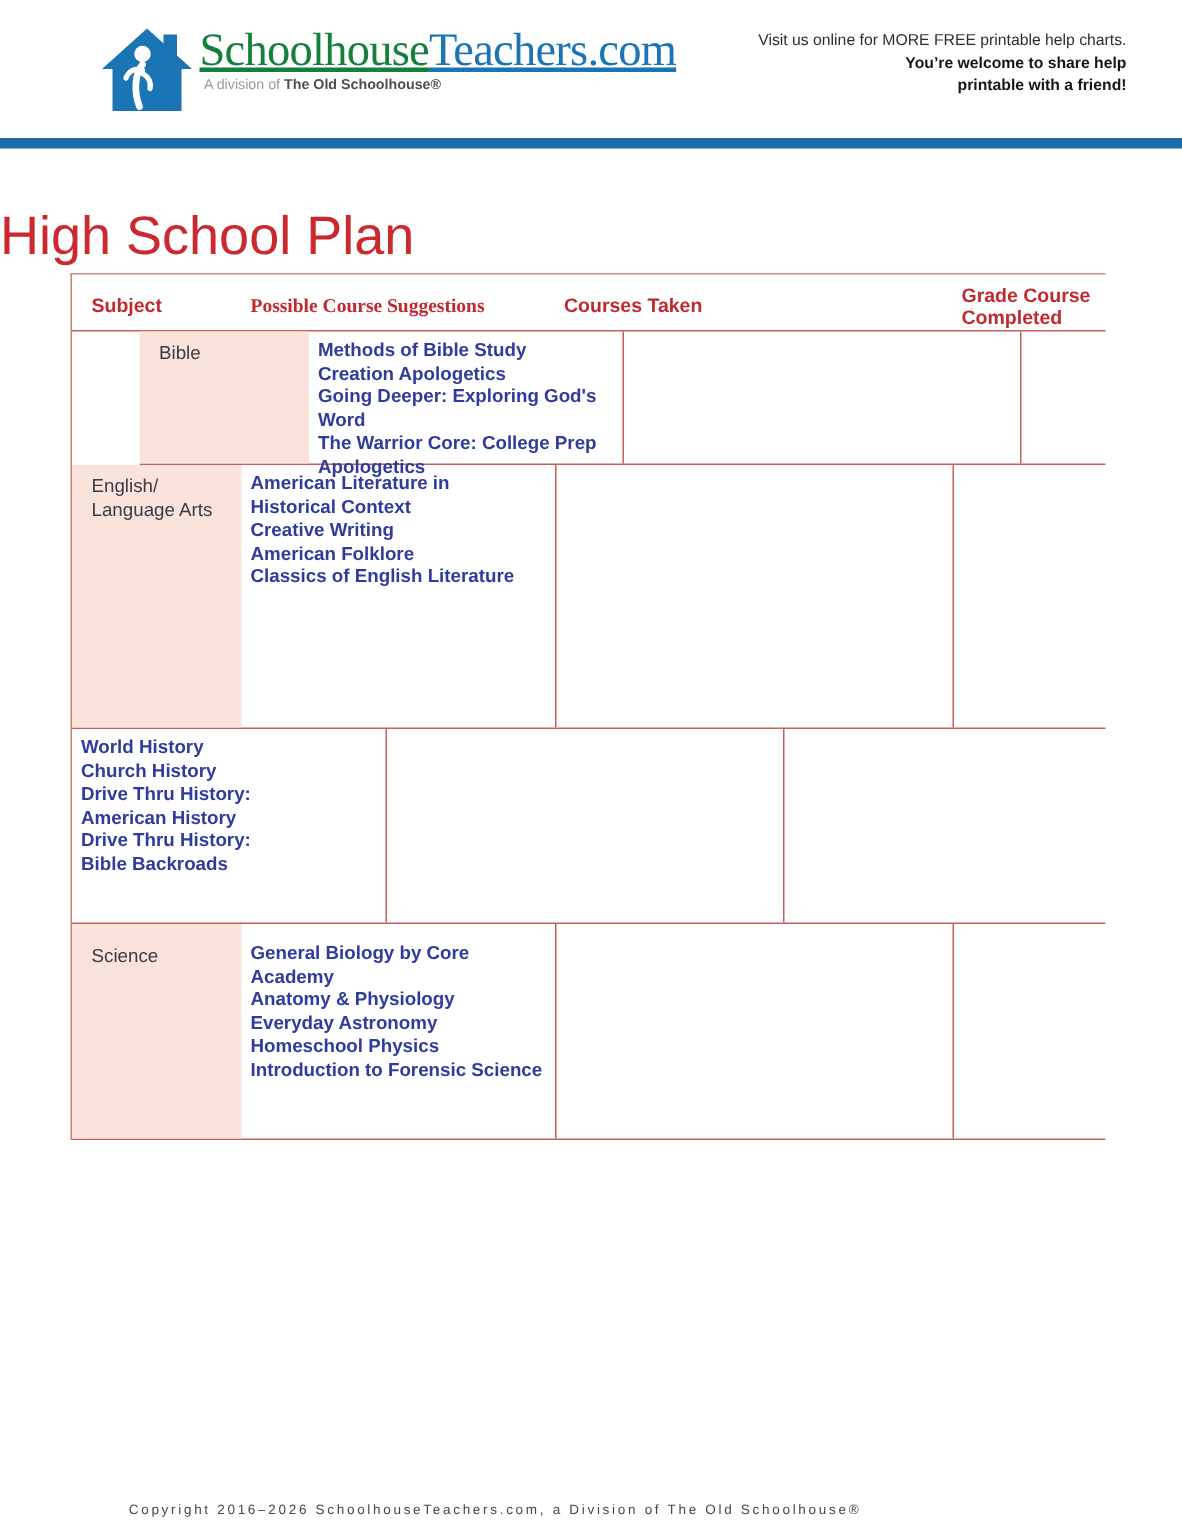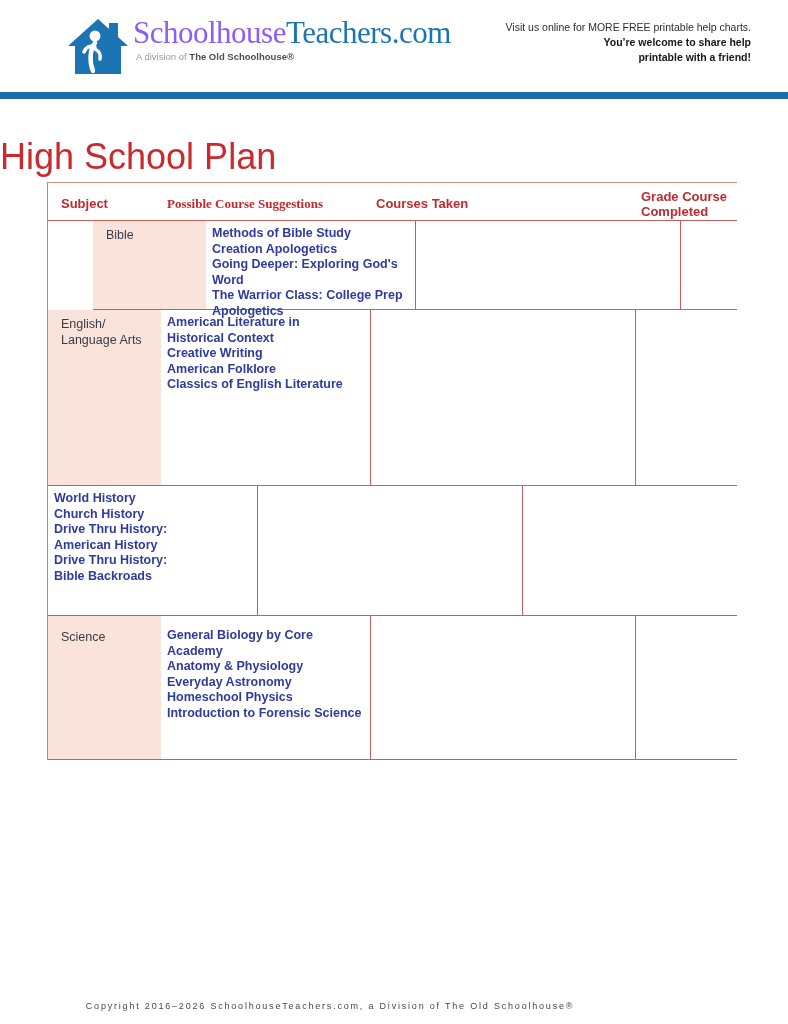--- a/index.html
+++ b/index.html
@@ -5,22 +5,22 @@
   * { margin:0; padding:0; box-sizing:border-box; }
   html,body { background:#ffffff; }
   body { font-family:"Liberation Sans", sans-serif; }
   .page { position:relative; width:788px; height:1024px; background:#ffffff; overflow:hidden; }
 
   
   .logo { position:absolute; left:68px; top:16px; display:flex; align-items:flex-start; }
   .logo-house { width:60px; height:58px; margin-top:3px; }
   .logo-textblock { margin-left:5px; }
   .brand { font-family:"Liberation Serif", serif; font-size:31px; line-height:34px; letter-spacing:-0.5px; }
-  .brand-red { color:#8b5cf6; }
-  .brand-blue { color:#1b74b4; }
+  .brand-red { color:#15803d;text-decoration:underline; }
+  .brand-blue { color:#1b74b4;text-decoration:underline; }
   .tagline { font-size:9.5px; color:#9a9a9a; margin-top:1px; margin-left:3px; }
   .tagline .tagline-bold { color:#4e4e4e; font-weight:bold; }
 
   .promo { position:absolute; right:37px; top:20px; text-align:right; font-size:10.5px; line-height:15px; color:#2d2d2d; }
   .promo .bold { font-weight:bold; color:#161616; }
 
   .bluebar { position:absolute; left:0; top:92px; width:788px; height:7px; background:#1b6da9; }
 
   
   .title { position:absolute; left:0; top:136px; width:788px; text-align:left;
@@ -104,21 +104,21 @@
       <div class="cell c-sugg">Possible Course Suggestions</div>
       <div class="cell c-taken">Courses Taken</div>
       <div class="cell c-grade">Grade Course Completed</div>
     </div>
 
     <div class="row row-data row-bible">
       <div class="cell c-subject">Bible</div>
       <div class="cell c-sugg">Methods of Bible Study
 Creation Apologetics
 Going Deeper: Exploring God's Word
-The Warrior Class: College Prep
+The Warrior Core: College Prep
 Apologetics</div>
       <div class="cell c-taken"></div>
       <div class="cell c-grade"></div>
     </div>
 
 
     <div class="row row-data row-english">
       <div class="cell c-subject">English/
 Language Arts</div>
       <div class="cell c-sugg">American Literature in

